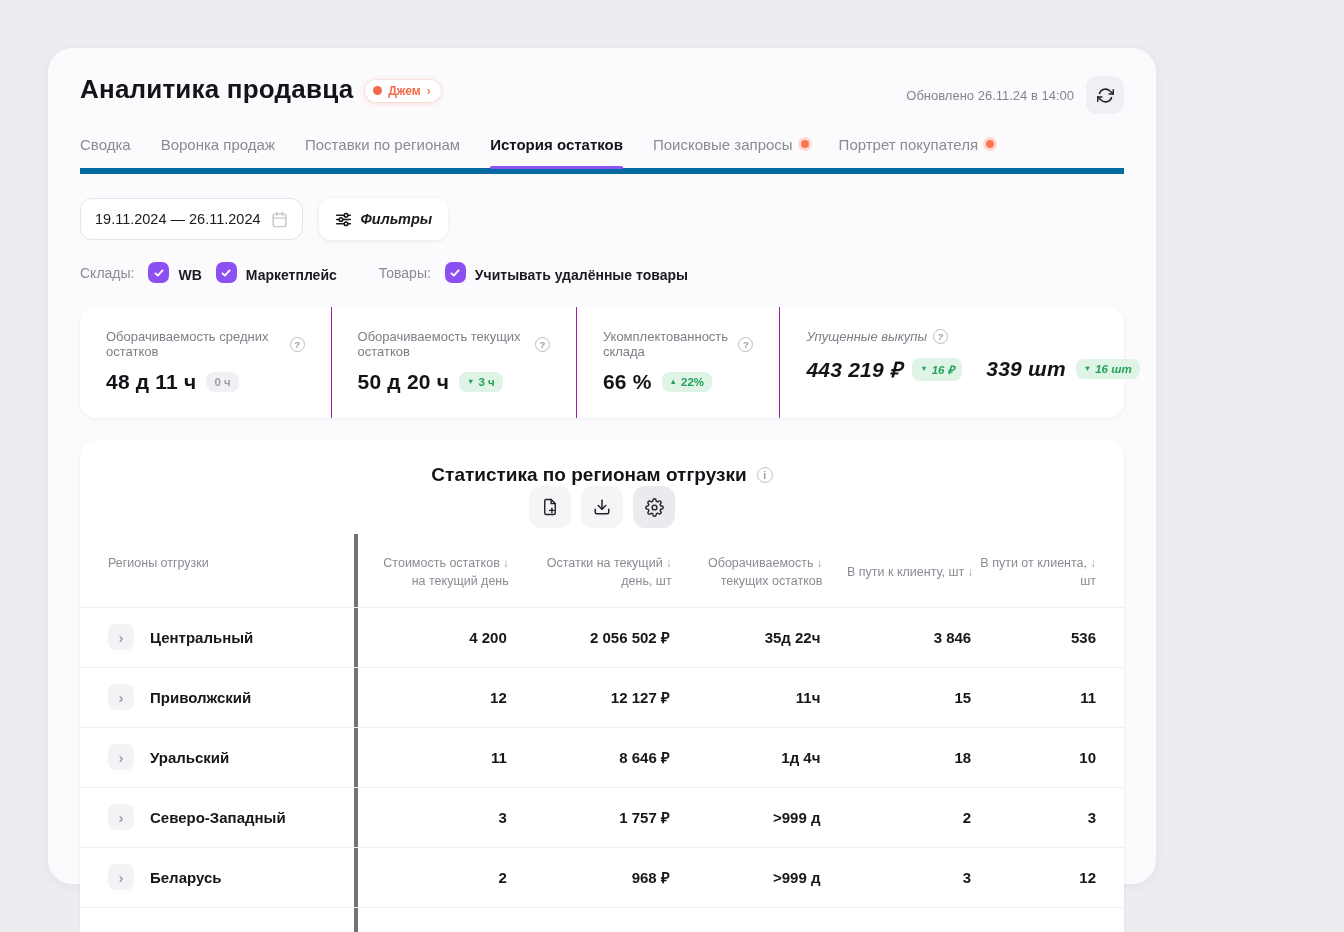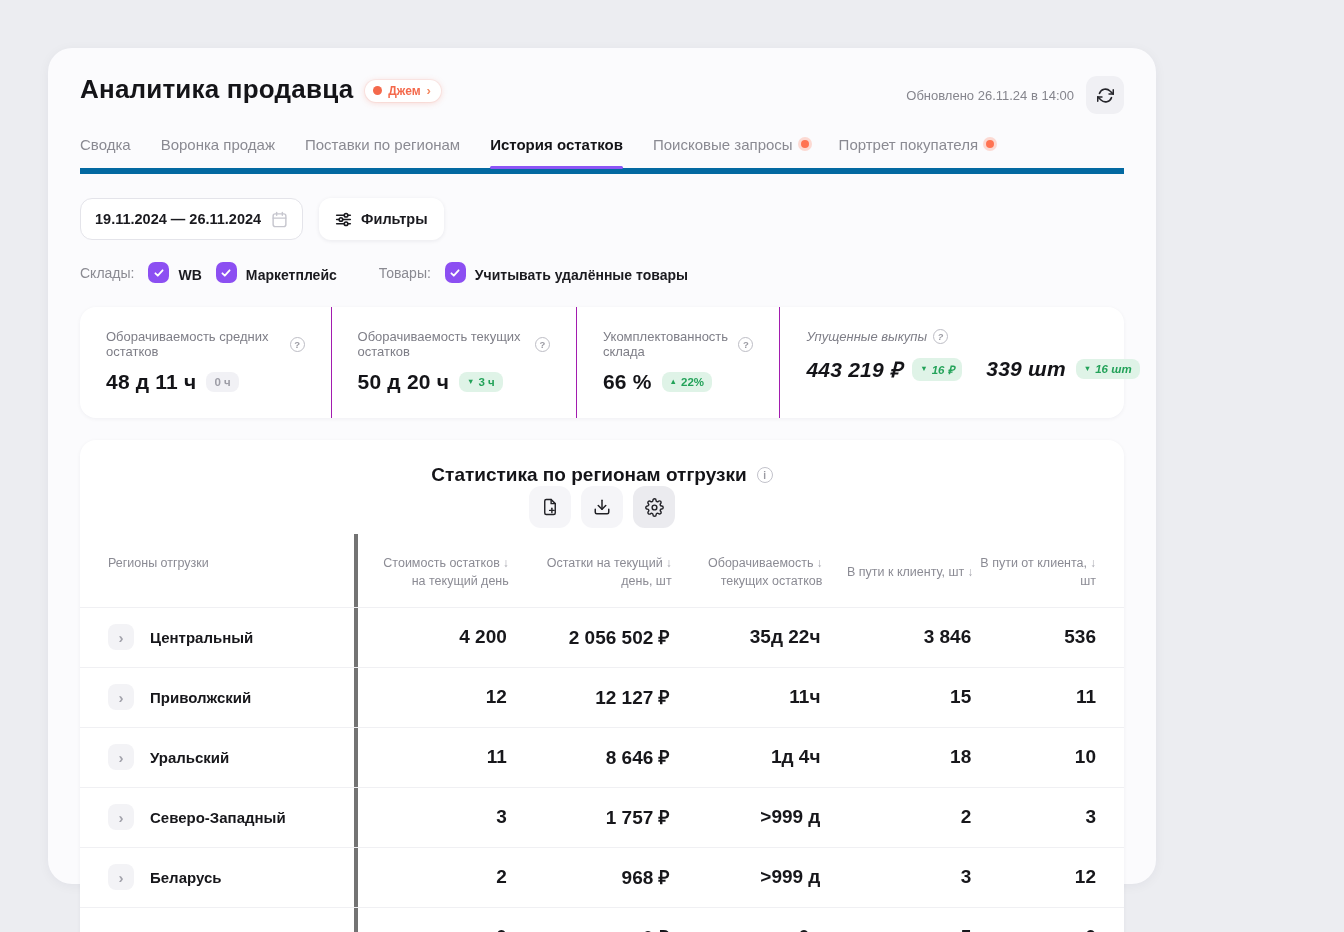--- a/index.html
+++ b/index.html
@@ -51,28 +51,28 @@
   }
   .tab-dot {
     width:8px; height:8px; border-radius:50%; background:#FF7352;
     box-shadow:0 0 0 3px rgba(255,115,82,.25); margin-top:-2px;
   }
   
   .filter-row { display:flex; align-items:center; gap:16px; margin-top:24px; }
   .date-range {
     display:flex; align-items:center; gap:10px; height:42px; padding:0 14px;
     background:#fff; border:1px solid #E4E4EA; border-radius:12px;
-    font-size:14.5px; font-weight:700; color:#1A1A1F; cursor:pointer;
+    font-size:14.5px; font-weight:400; color:#1A1A1F; cursor:pointer;
   }
   .cal-icon { color:#C6C6CE; display:flex; }
   .filters-btn {
     display:flex; align-items:center; gap:9px; height:42px; padding:0 16px;
     background:#fff; border:none; border-radius:12px;
     box-shadow:0 1px 4px rgba(25,25,50,.08);
-    font-size:14.5px; font-weight:600; color:#1A1A1F; cursor:pointer; font-family:inherit;
+    font-size:14.5px; font-weight:600; color:#1A1A1F; cursor:pointer; font-family:inherit;font-style:italic;
   }
   
   .check-row { display:flex; align-items:center; gap:14px; margin-top:22px; font-size:14px; }
   .check-label { color:#8A8A92; }
   .chk { display:flex; align-items:flex-end; gap:9px; cursor:pointer; }
   .chk-box {
     width:21px; height:21px; border-radius:7px; background:#8C4FF2;
     display:flex; align-items:center; justify-content:center; flex:0 0 auto;
   }
   .chk-text { font-weight:600; color:#1A1A1F; }
@@ -131,21 +131,21 @@
   }
   .col-h {
     font-size:12.5px; color:#8B8B94; line-height:1.45;
     padding:20px 0 16px 0; text-align:right;
   }
   .col-h .sort { color:#A9A9B1; font-size:12px; margin-left:3px; }
   .col-h.first { text-align:left; padding-left:28px; }
   .cell-first { border-right:4px solid #737373; align-self:stretch; display:flex; align-items:center; padding-left:28px; }
   .col-h.cell-first { display:block; padding-top:20px; }
   .data-row { border-top:1px solid #F0F0F3; height:60px; }
-  .num-cell { text-align:right; font-size:19px; font-weight:700; color:#17171B; padding-right:2px; }
+  .num-cell { text-align:right; font-size:15px; font-weight:700; color:#17171B; padding-right:2px; }
   .grid-row > :last-child { padding-right:28px; }
   .region-wrap { display:flex; align-items:center; gap:16px; }
   .expander {
     width:26px; height:26px; border:none; border-radius:8px; background:#F3F3F6;
     color:#A3A3AC; font-size:15px; font-weight:600; line-height:1;
     display:flex; align-items:center; justify-content:center; cursor:pointer; flex:0 0 auto;
     font-family:inherit;
   }
   .expander-ph { width:26px; flex:0 0 auto; }
   .region-name { font-size:15px; font-weight:700; color:#17171B; }

